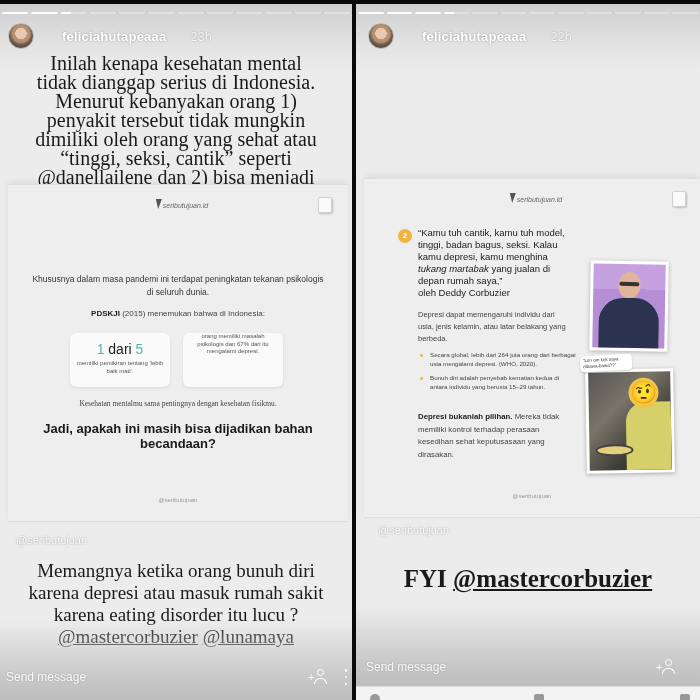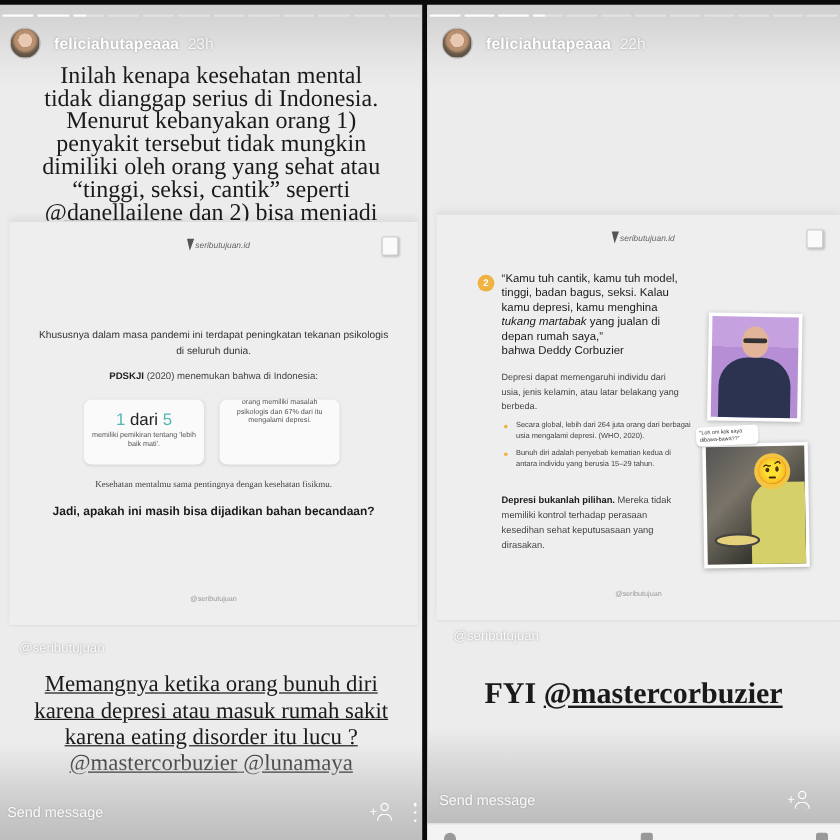--- a/index.html
+++ b/index.html
@@ -11,21 +11,21 @@
   .panel.right { left: 356px; width: 344px; top: 4px; height: 696px; }
 
   .topshade { position: absolute; left: 0; right: 0; top: 0; height: 70px;
     background: linear-gradient(#cfcfcf, #e6e6e6 70%, rgba(236,236,236,0)); }
 
   .progress { position: absolute; left: 2px; right: 2px; top: 8px; height: 2px; display: flex; gap: 3px; }
   .progress .seg { flex: 1; height: 2px; background: rgba(255,255,255,0.35); border-radius: 1px; }
   .progress .seg.done { background: rgba(255,255,255,0.95); }
   .progress .seg.half { background: linear-gradient(90deg, rgba(255,255,255,.95) 40%, rgba(255,255,255,.35) 40%); }
 
-  .header { position: absolute; left: 8px; top: 17px; height: 30px; display: flex; align-items: center; gap: 11px; }
+  .header { position: absolute; left: 8px; top: 17px; height: 30px; display: flex; align-items: center; gap: 28px; }
   .avatar { width: 26px; height: 26px; border-radius: 50%;
     background: radial-gradient(circle at 50% 40%, #e8c8b0 0 30%, #b89070 31% 45%, #6b5a4a 60%, #3a3a3a 100%);
     border: 1px solid #bbb; }
   .uname { font-size: 13px; font-weight: bold; color: #fff; text-shadow: 0 0 2px rgba(0,0,0,0.35); letter-spacing: 0.2px; }
   .time { font-size: 13px; color: rgba(255,255,255,0.85); text-shadow: 0 0 2px rgba(0,0,0,0.3); margin-left: -4px; }
 
   .serif-caption { position: absolute; font-family: "Liberation Serif", "DejaVu Serif", serif; color: #1a1a1a; text-align: center; }
   .serif-caption .mention { text-decoration: underline; }
 
   .left .caption-top { left: 28px; right: 28px; top: 50px; font-size: 20px; line-height: 19px; }
@@ -52,28 +52,28 @@
   .c1-source b { color: #222; }
   .statbox { position: absolute; top: 148px; width: 100px; height: 54px; background: #fafafa; border-radius: 6px;
     box-shadow: 0 1px 3px rgba(0,0,0,0.1); text-align: center; }
   .statbox.a { left: 62px; }
   .statbox.b { left: 175px; }
   .stat-big { font-size: 14px; line-height: 22px; margin-top: 5px; color: #222; }
   .stat-big .teal { color: #4fb8b4; }
   .stat-big.teal-all { color: #4fb8b4; }
   .stat-small { font-size: 6px; line-height: 7.5px; color: #555; padding: 0 6px; }
   .c1-note { position: absolute; left: 0; right: 0; top: 214px; font-size: 7.5px; text-align: center; color: #444; font-family: Liberation Serif, serif; }
-  .c1-question { position: absolute; left: 0; right: 0; top: 236px; font-size: 10px; font-weight: bold; text-align: center; color: #1a1a1a; }
+  .c1-question { position: absolute; left: 0; right: 0; top: 236px; font-size: 13px; font-weight: bold; text-align: center; color: #1a1a1a; }
   .card-footer { position: absolute; left: 0; right: 0; bottom: 18px; font-size: 6px; color: #999; text-align: center; }
 
   .overlay-tag { position: absolute; font-size: 11px; color: rgba(255,255,255,0.9); text-shadow: 0 0 2px rgba(0,0,0,0.35); }
   .left .overlay-tag { left: 16px; top: 530px; }
   .right .overlay-tag { left: 22px; top: 520px; }
 
-  .left .caption-bottom { left: 20px; right: 20px; top: 556px; font-size: 19px; line-height: 22px; text-decoration: underline; }
+  .left .caption-bottom { left: 20px; right: 20px; top: 556px; font-size: 19px; line-height: 22px; }
 
   .right .caption-fyi { left: 0; right: 0; top: 560px; font-size: 25px; line-height: 30px; font-weight: bold; }
 
   
   .num-badge { position: absolute; left: 34px; top: 50px; width: 14px; height: 14px; border-radius: 50%; background: #f0b343;
     color: #fff; font-size: 8px; font-weight: bold; text-align: center; line-height: 14px; }
   .quote { position: absolute; left: 54px; top: 48px; width: 160px; font-size: 9.5px; line-height: 12px; font-weight: normal; color: #1a1a1a; }
   .quote i { font-style: italic; }
   .r-para { position: absolute; left: 54px; top: 130px; width: 150px; font-size: 7.5px; line-height: 12px; color: #444; }
   .bullets { position: absolute; left: 54px; top: 172px; width: 160px; list-style: none; }
@@ -153,21 +153,21 @@
 
   <div class="card">
     <div class="brand">
       <span class="brand-mark"></span>
       <span class="brand-text">seributujuan.id</span>
     </div>
     <div class="save-icon"></div>
 
     <div class="sans c1-intro">Khususnya dalam masa pandemi ini terdapat peningkatan tekanan psikologis di seluruh dunia.</div>
     <div class="sans c1-source">
-      <b>PDSKJI</b> <span>(2020) menemukan bahwa di Indonesia:</span>
+      <b>PDSKJI</b> <span>(2015) menemukan bahwa di Indonesia:</span>
     </div>
 
     <div class="statbox a sans">
       <div class="stat-big">
         <span class="teal">1</span>
         <span>dari</span>
         <span class="teal">5</span>
       </div>
       <div class="stat-small">memiliki pemikiran tentang 'lebih baik mati'.</div>
     </div>
@@ -233,21 +233,21 @@
       <span class="brand-mark"></span>
       <span class="brand-text">seributujuan.id</span>
     </div>
     <div class="save-icon"></div>
 
     <div class="num-badge sans">2</div>
     <div class="quote sans">
       <span>“Kamu tuh cantik, kamu tuh model, tinggi, badan bagus, seksi. Kalau kamu depresi, kamu menghina</span>
       <i>tukang martabak</i>
       <span>yang jualan di depan rumah saya,”</span><br>
-      <span>bahwa Deddy Corbuzier</span>
+      <span>oleh Deddy Corbuzier</span>
     </div>
     <div class="r-para sans">Depresi dapat memengaruhi individu dari usia, jenis kelamin, atau latar belakang yang berbeda.</div>
     <ul class="bullets sans">
       <li>Secara global, lebih dari 264 juta orang dari berbagai usia mengalami depresi. (WHO, 2020).</li>
       <li>Bunuh diri adalah penyebab kematian kedua di antara individu yang berusia 15–29 tahun.</li>
     </ul>
     <div class="r-closing sans">
       <b>Depresi bukanlah pilihan.</b> <span>Mereka tidak memiliki kontrol terhadap perasaan kesedihan sehat keputusasaan yang dirasakan.</span>
     </div>
 

